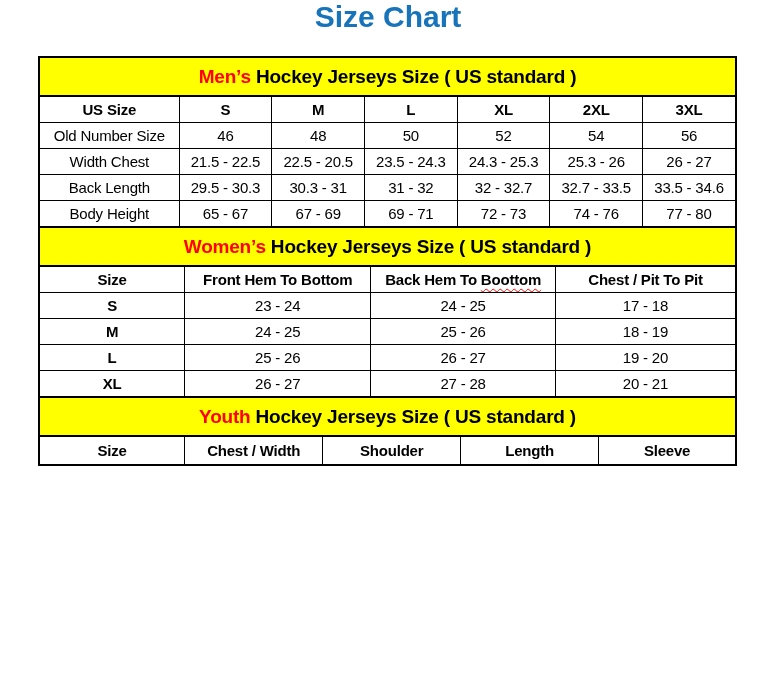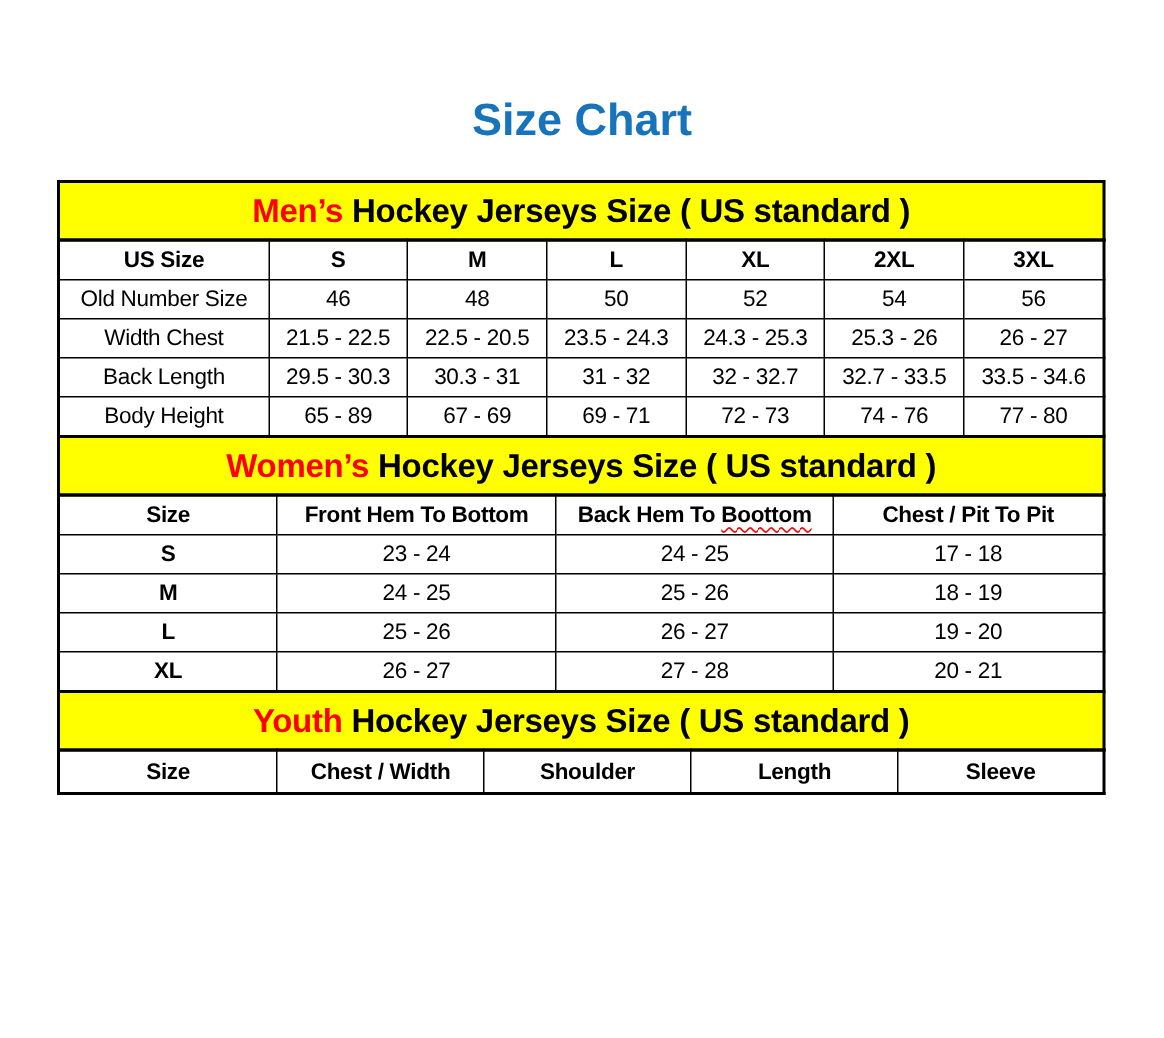--- a/index.html
+++ b/index.html
@@ -14,38 +14,37 @@
     color: #000000;
     overflow: hidden;
   }
   .page {
     width: 776px;
     height: 692px;
     position: relative;
   }
   .page-title {
     margin: 0;
-    padding-top: 64px;
     padding-bottom: 24px;
     text-align: center;
     font-size: 30px;
     font-weight: bold;
     color: var(--title-blue, #1773BA);
     letter-spacing: 0px;
   }
   .chart-stack {
     width: 699px;
     margin-left: 38px;
   }
   .band {
     border: 2px solid #000;
     background: var(--band-yellow, #FFFF00);
     text-align: center;
     font-weight: bold;
-    font-size: 22px;
+    font-size: 19px;
     line-height: 20px;
     padding: 9px 0 8px 0;
     margin-top: -2px;
     letter-spacing: -0.2px;
   }
   .band .hl {
     color: var(--accent-red, #FF0000);
   }
   table.size-table {
     width: 100%;
@@ -142,21 +141,21 @@
             <td class="row-label">Back Length</td>
             <td>29.5 - 30.3</td>
             <td>30.3 - 31</td>
             <td>31 - 32</td>
             <td>32 - 32.7</td>
             <td>32.7 - 33.5</td>
             <td>33.5 - 34.6</td>
           </tr>
           <tr>
             <td class="row-label">Body Height</td>
-            <td>65 - 89</td>
+            <td>65 - 67</td>
             <td>67 - 69</td>
             <td>69 - 71</td>
             <td>72 - 73</td>
             <td>74 - 76</td>
             <td>77 - 80</td>
           </tr>
         </tbody>
       </table>
 
     <div class="band">

